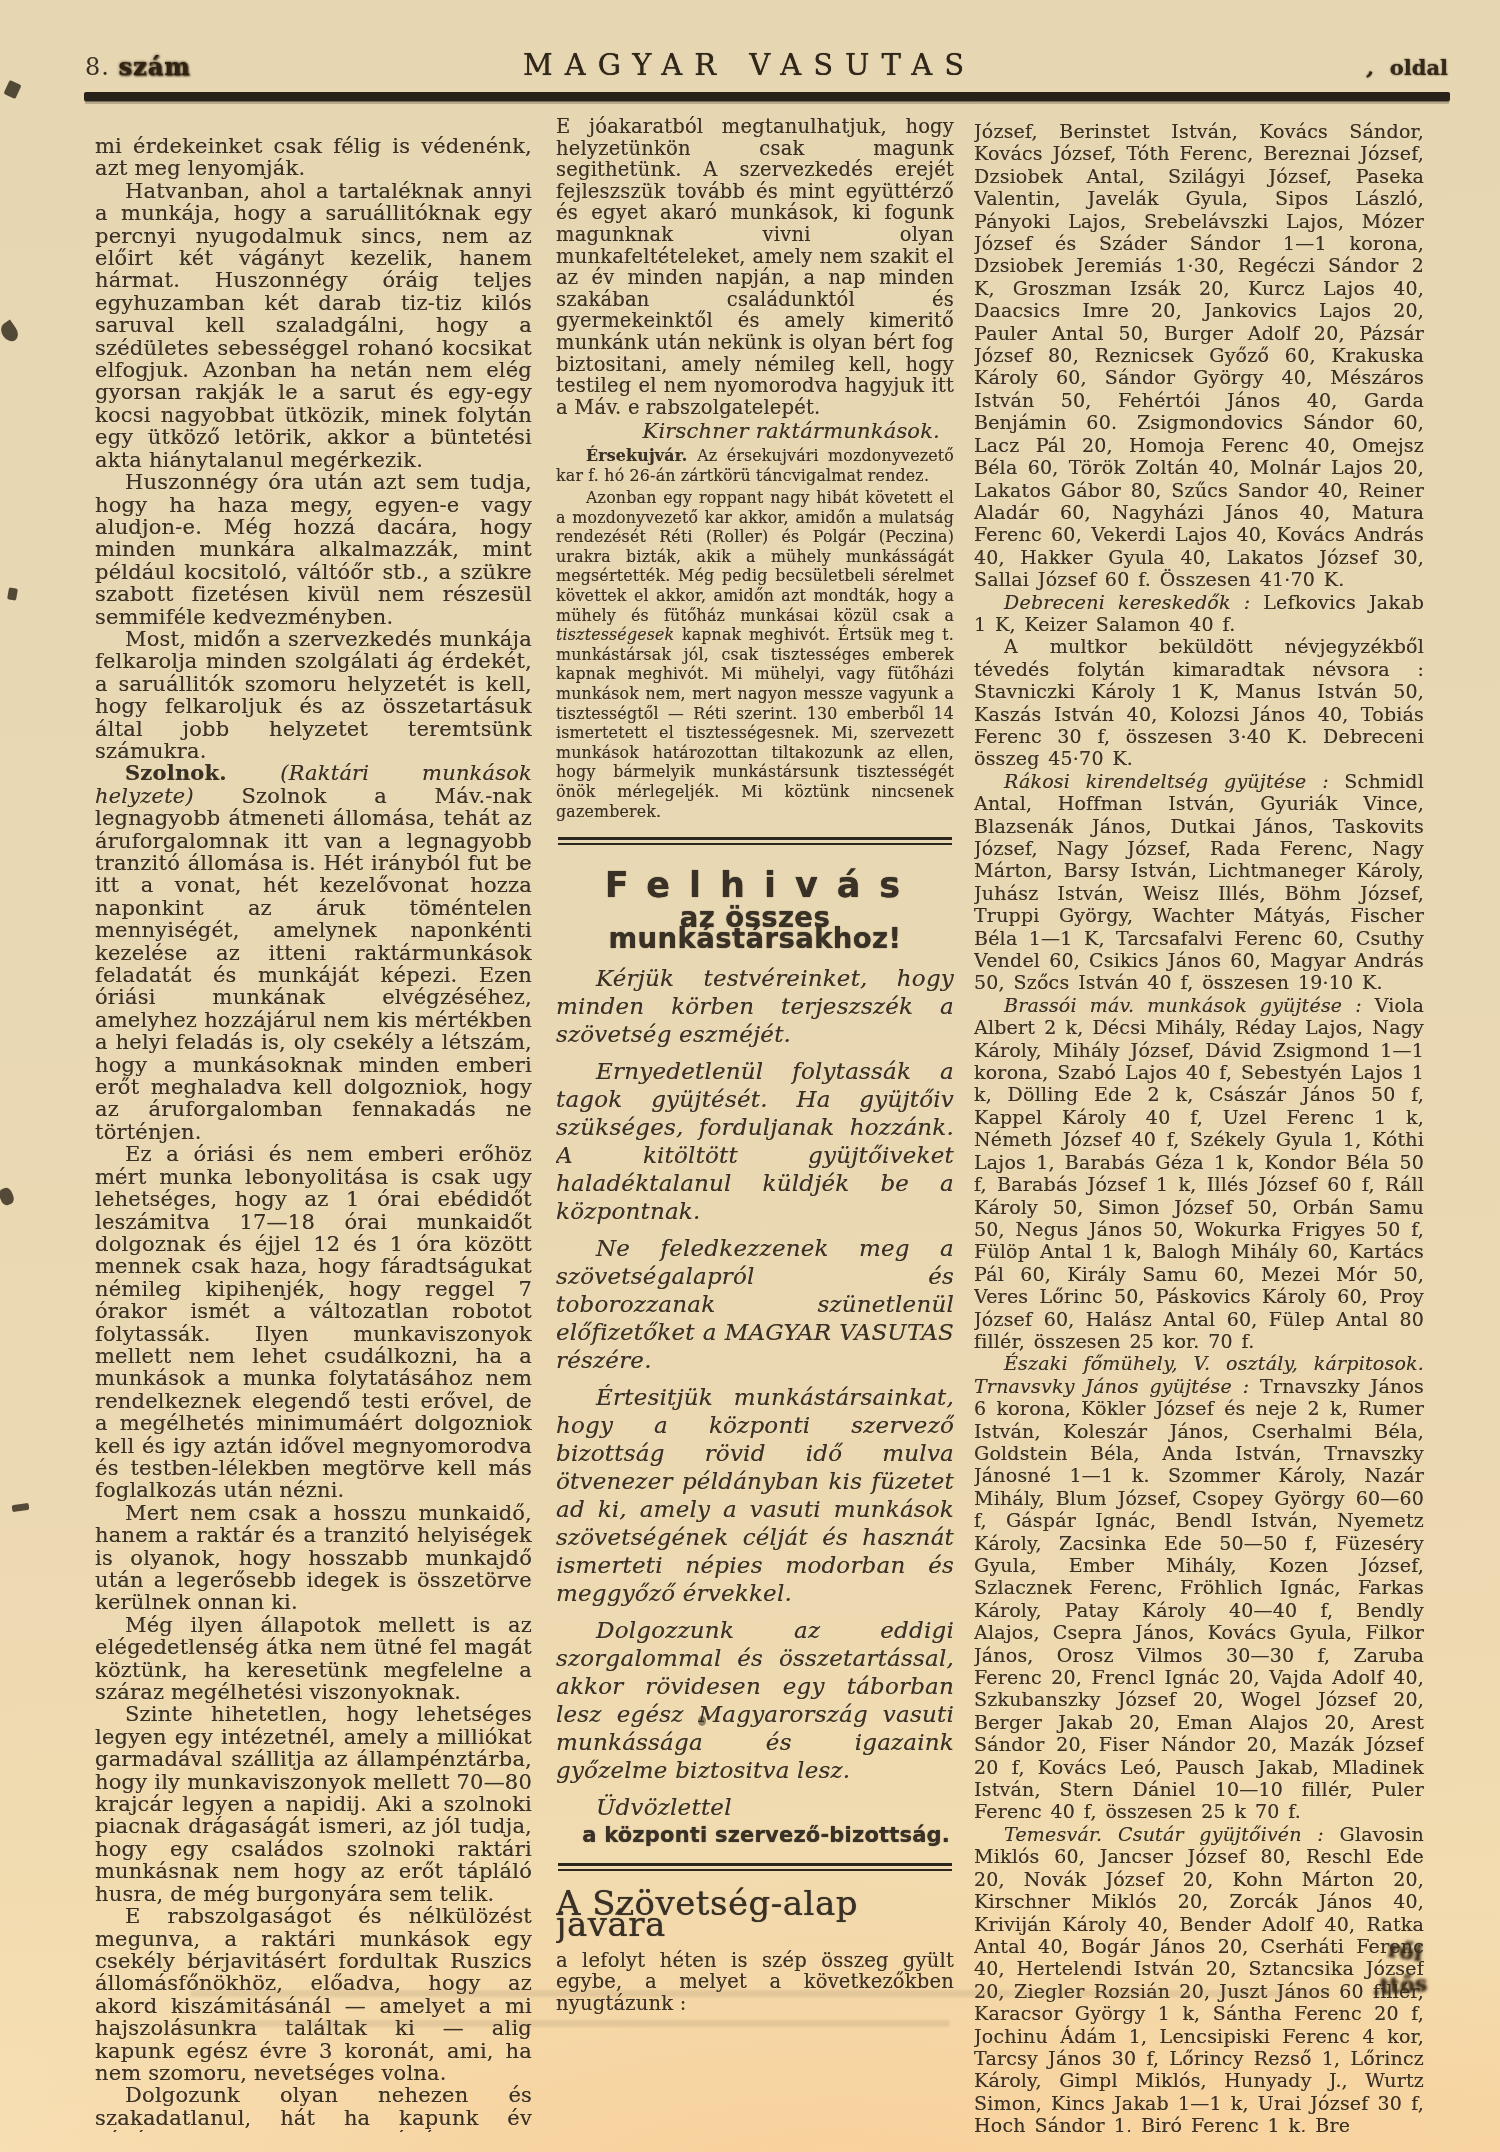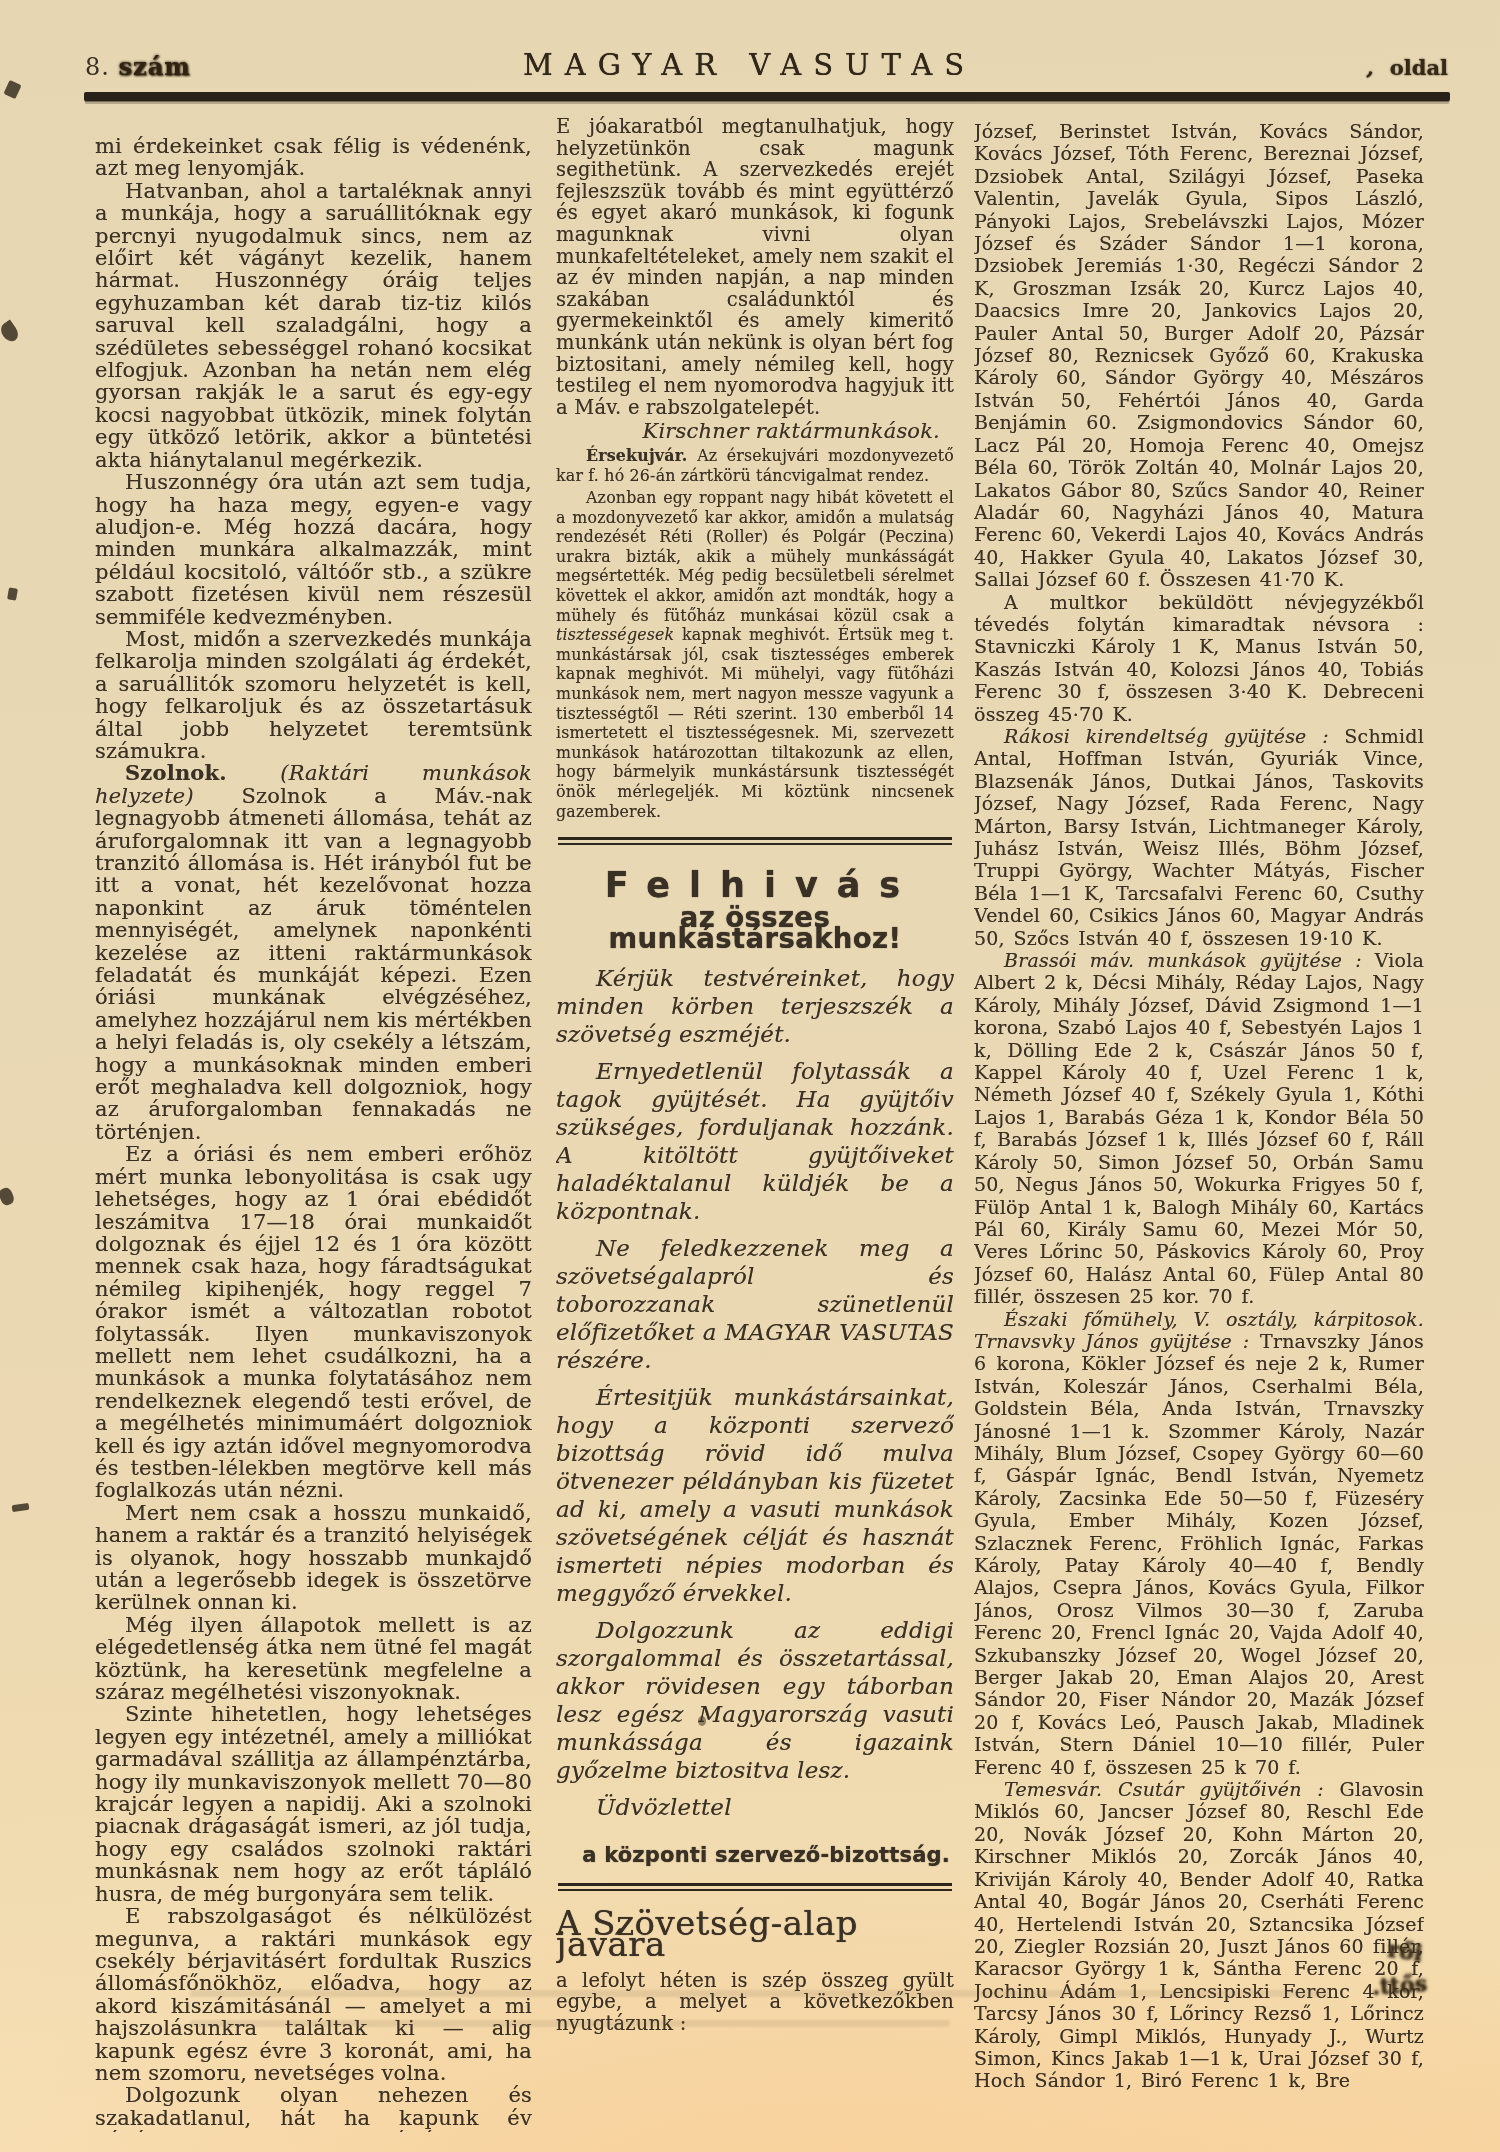--- a/index.html
+++ b/index.html
@@ -32,21 +32,21 @@
   .col-2{left:556px;width:398px;font-size:19.5px;line-height:21.6px;}
   .col-3{left:974px;width:450px;font-size:19px;line-height:22.4px;word-spacing:2.5px;top:120px;}
   .col p{margin:0;text-align:justify;text-indent:30px;letter-spacing:.2px;
     text-shadow:0 0 .5px rgba(58,49,38,.55);}
   .col p.ni{text-indent:0;}
   .col p.petit{font-size:15.8px;line-height:19.6px;margin-top:3px;}
   .col p.appeal{font-family:"DejaVu Serif","Liberation Serif",serif;font-style:italic;
     font-size:23px;line-height:28px;text-indent:40px;margin-top:9px;}
   .col p.sig-i{font-style:italic;text-align:right;text-indent:0;padding-right:14px;margin-top:3px;font-size:21px;}
   .col p.sig-b{font-family:"DejaVu Sans","Liberation Sans",sans-serif;font-weight:bold;
-    text-align:right;text-indent:0;padding-right:4px;margin-top:24px;font-size:21px;
+    text-align:right;text-indent:0;padding-right:4px;margin-top:4px;font-size:21px;
     text-shadow:0 0 1px #3a3126;}
   .col .h-felhivas{font-family:"DejaVu Sans","Liberation Sans",sans-serif;font-weight:bold;
     text-align:center;text-indent:0;font-size:35px;letter-spacing:19px;padding-left:14px;
     margin:30px 0 10px;text-shadow:0 0 1px #2f2719;}
   .col .h-felhivas-sub{font-family:"DejaVu Sans","Liberation Sans",sans-serif;font-weight:bold;
     text-align:center;text-indent:0;font-size:27.5px;letter-spacing:.4px;margin:0 0 14px;
     text-shadow:0 0 1px #2f2719;}
   .col .h-alap{text-align:left;text-indent:0;font-size:34px;letter-spacing:.5px;
     margin:22px 0 14px;font-weight:400;text-shadow:0 0 .8px #3a3126;}
   .rule2{height:3px;border-top:3px solid #2d261c;border-bottom:2px solid #2d261c;
@@ -103,20 +103,21 @@
       <p class="appeal"><span>Értesitjük munkástársainkat, hogy a központi szervező bizottság rövid idő mulva ötvenezer példányban kis füzetet ad ki, amely a vasuti munkások szövetségének célját és hasznát ismerteti népies modorban és meggyőző érvekkel.</span></p>
       <p class="appeal"><span>Dolgozzunk az eddigi szorgalommal és összetartással, akkor rövidesen egy táborban lesz egész Magyarország vasuti munkássága és igazaink győzelme biztositva lesz.</span></p>
       <p class="appeal"><span>Üdvözlettel</span></p>
       <p class="sig-b"><span>a központi szervező-bizottság.</span></p>
       <div class="rule2"></div>
       <p class="h-alap"><span>A Szövetség-alap javára</span></p>
       <p class="ni"><span>a lefolyt héten is szép összeg gyült egybe, a melyet a következőkben nyugtázunk :</span></p>
     </div>
   <div class="col col-3">
       <p class="ni"><span>József, Berinstet István, Kovács Sándor, Kovács József, Tóth Ferenc, Bereznai József, Dzsiobek Antal, Szilágyi József, Paseka Valentin, Javelák Gyula, Sipos László, Pányoki Lajos, Srebelávszki Lajos, Mózer József és Száder Sándor 1—1 korona, Dzsiobek Jeremiás 1·30, Regéczi Sándor 2 K, Groszman Izsák 20, Kurcz Lajos 40, Daacsics Imre 20, Jankovics Lajos 20, Pauler Antal 50, Burger Adolf 20, Pázsár József 80, Reznicsek Győző 60, Krakuska Károly 60, Sándor György 40, Mészáros István 50, Fehértói János 40, Garda Benjámin 60. Zsigmondovics Sándor 60, Lacz Pál 20, Homoja Ferenc 40, Omejsz Béla 60, Török Zoltán 40, Molnár Lajos 20, Lakatos Gábor 80, Szűcs Sandor 40, Reiner Aladár 60, Nagyházi János 40, Matura Ferenc 60, Vekerdi Lajos 40, Kovács András 40, Hakker Gyula 40, Lakatos József 30, Sallai József 60 f. Összesen 41·70 K.</span></p>
+      <p class=""><span class="i">Debreceni kereskedők : </span><span>Lefkovics Jakab 1 K, Keizer Salamon 40 f.</span></p>
       <p class=""><span>A multkor beküldött névjegyzékből tévedés folytán kimaradtak névsora : Stavniczki Károly 1 K, Manus István 50, Kaszás István 40, Kolozsi János 40, Tobiás Ferenc 30 f, összesen 3·40 K. Debreceni összeg 45·70 K.</span></p>
       <p class=""><span class="i">Rákosi kirendeltség gyüjtése : </span><span>Schmidl Antal, Hoffman István, Gyuriák Vince, Blazsenák János, Dutkai János, Taskovits József, Nagy József, Rada Ferenc, Nagy Márton, Barsy István, Lichtmaneger Károly, Juhász István, Weisz Illés, Böhm József, Truppi György, Wachter Mátyás, Fischer Béla 1—1 K, Tarcsafalvi Ferenc 60, Csuthy Vendel 60, Csikics János 60, Magyar András 50, Szőcs István 40 f, összesen 19·10 K.</span></p>
       <p class=""><span class="i">Brassói máv. munkások gyüjtése : </span><span>Viola Albert 2 k, Décsi Mihály, Réday Lajos, Nagy Károly, Mihály József, Dávid Zsigmond 1—1 korona, Szabó Lajos 40 f, Sebestyén Lajos 1 k, Dölling Ede 2 k, Császár János 50 f, Kappel Károly 40 f, Uzel Ferenc 1 k, Németh József 40 f, Székely Gyula 1, Kóthi Lajos 1, Barabás Géza 1 k, Kondor Béla 50 f, Barabás József 1 k, Illés József 60 f, Ráll Károly 50, Simon József 50, Orbán Samu 50, Negus János 50, Wokurka Frigyes 50 f, Fülöp Antal 1 k, Balogh Mihály 60, Kartács Pál 60, Király Samu 60, Mezei Mór 50, Veres Lőrinc 50, Páskovics Károly 60, Proy József 60, Halász Antal 60, Fülep Antal 80 fillér, összesen 25 kor. 70 f.</span></p>
       <p class=""><span class="i">Északi főmühely, V. osztály, kárpitosok. Trnavsvky János gyüjtése : </span><span>Trnavszky János 6 korona, Kökler József és neje 2 k, Rumer István, Koleszár János, Cserhalmi Béla, Goldstein Béla, Anda István, Trnavszky Jánosné 1—1 k. Szommer Károly, Nazár Mihály, Blum József, Csopey György 60—60 f, Gáspár Ignác, Bendl István, Nyemetz Károly, Zacsinka Ede 50—50 f, Füzeséry Gyula, Ember Mihály, Kozen József, Szlacznek Ferenc, Fröhlich Ignác, Farkas Károly, Patay Károly 40—40 f, Bendly Alajos, Csepra János, Kovács Gyula, Filkor János, Orosz Vilmos 30—30 f, Zaruba Ferenc 20, Frencl Ignác 20, Vajda Adolf 40, Szkubanszky József 20, Wogel József 20, Berger Jakab 20, Eman Alajos 20, Arest Sándor 20, Fiser Nándor 20, Mazák József 20 f, Kovács Leó, Pausch Jakab, Mladinek István, Stern Dániel 10—10 fillér, Puler Ferenc 40 f, összesen 25 k 70 f.</span></p>
       <p class=""><span class="i">Temesvár. Csutár gyüjtőivén : </span><span>Glavosin Miklós 60, Jancser József 80, Reschl Ede 20, Novák József 20, Kohn Márton 20, Kirschner Miklós 20, Zorcák János 40, Kriviján Károly 40, Bender Adolf 40, Ratka Antal 40, Bogár János 20, Cserháti Ferenc 40, Hertelendi István 20, Sztancsika József 20, Ziegler Rozsián 20, Juszt János 60 fillér, Karacsor György 1 k, Sántha Ferenc 20 f, Jochinu Ádám 1, Lencsipiski Ferenc 4 kor, Tarcsy János 30 f, Lőrincy Rezső 1, Lőrincz Károly, Gimpl Miklós, Hunyady J., Wurtz Simon, Kincs Jakab 1—1 k, Urai József 30 f, Hoch Sándor 1, Biró Ferenc 1 k, Bre</span></p>
     </div>
 
   <div class="speck" style="left:6px;top:82px;width:13px;height:15px;transform:rotate(25deg);"></div>
   <div class="speck" style="left:2px;top:322px;width:15px;height:20px;transform:rotate(-35deg);border-radius:50% 0 50% 50%;"></div>
   <div class="speck" style="left:8px;top:588px;width:9px;height:12px;transform:rotate(10deg);"></div>

